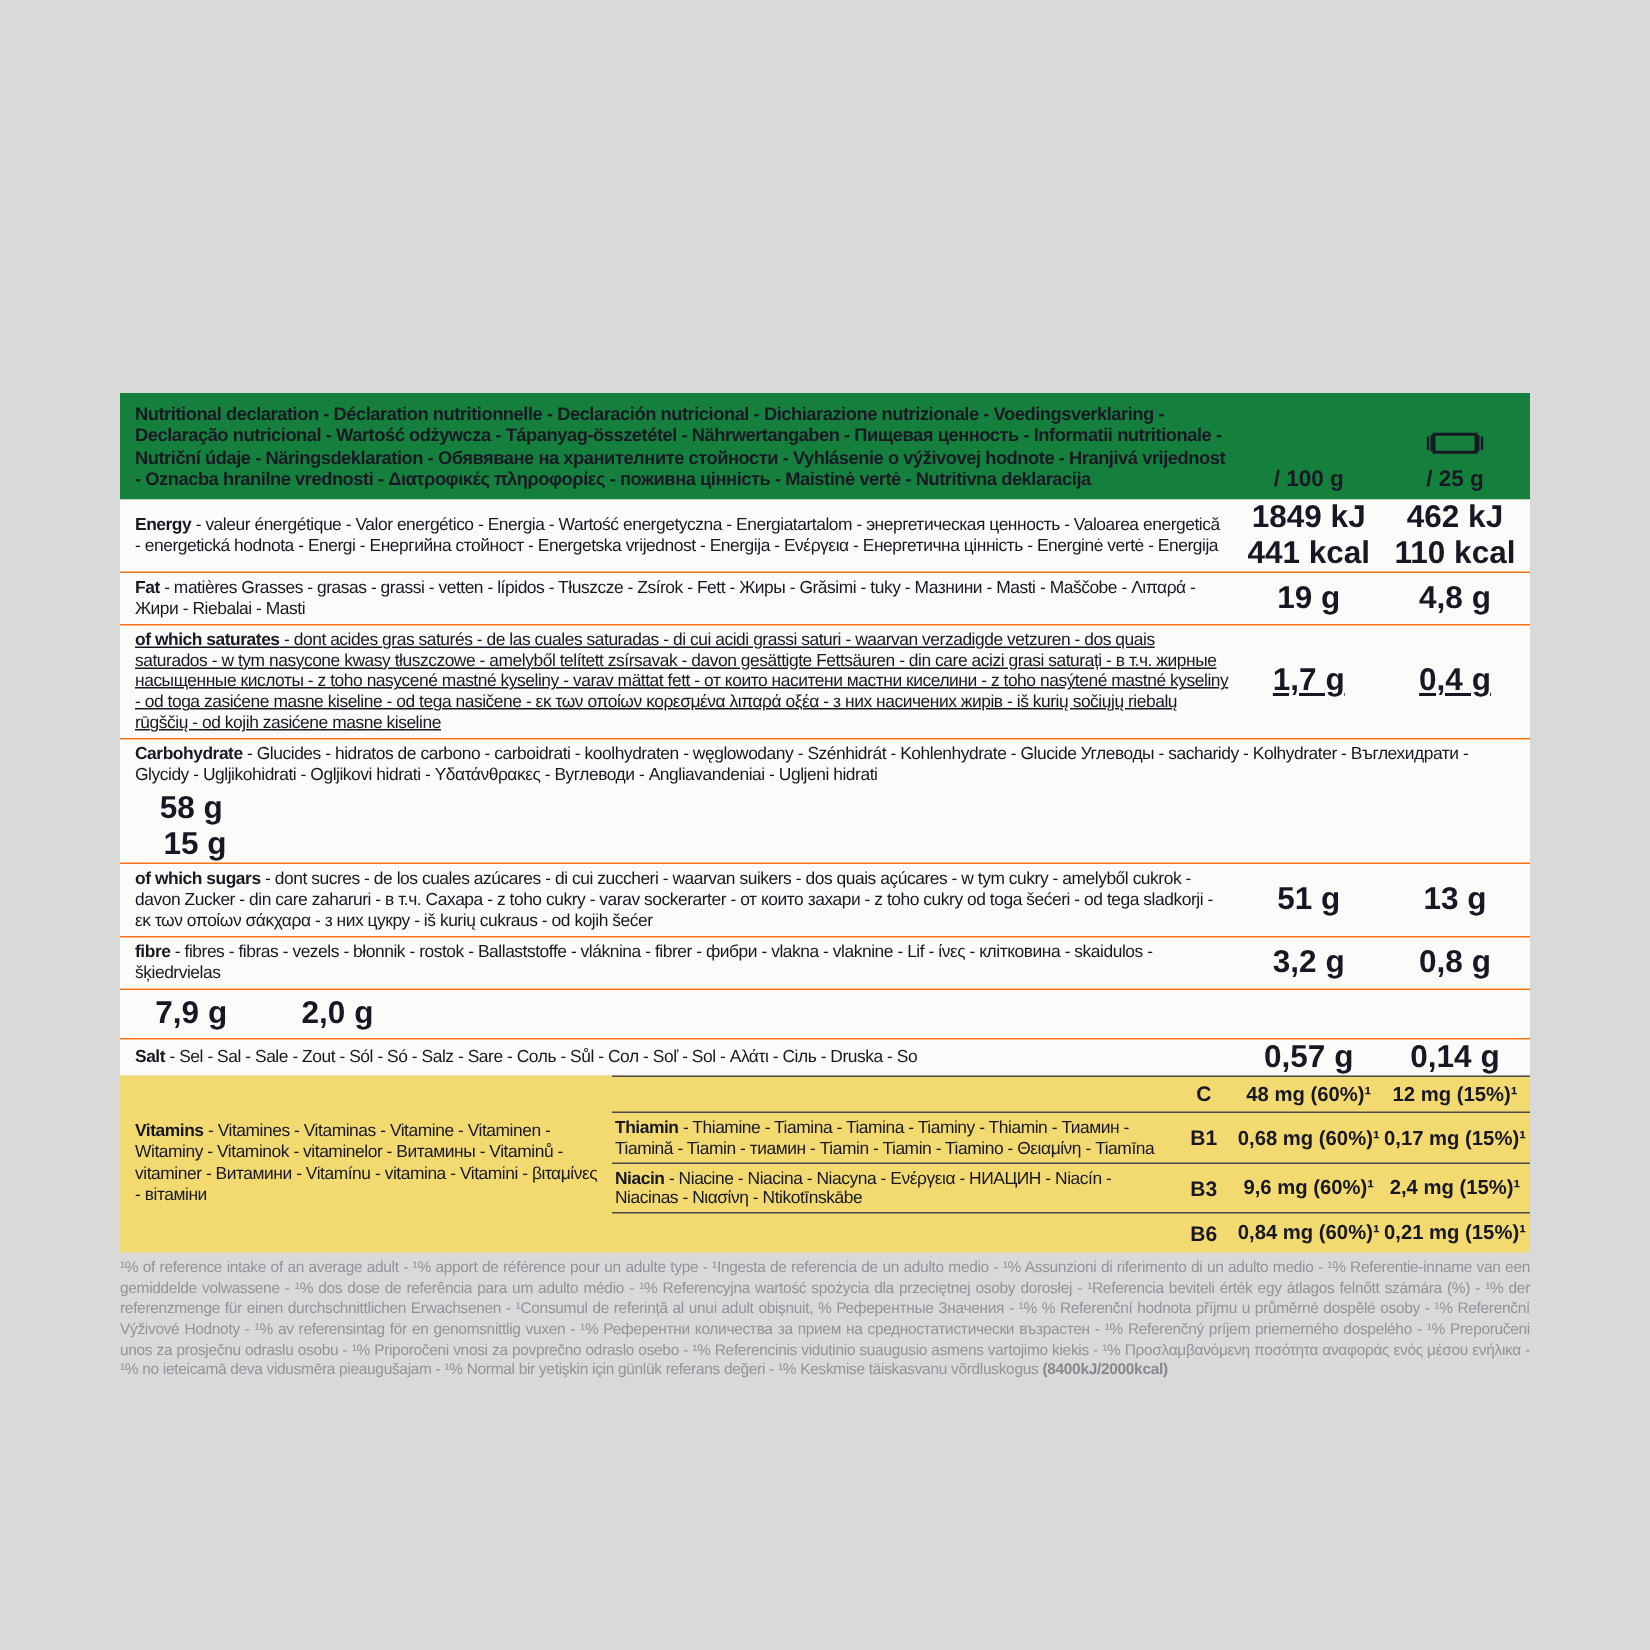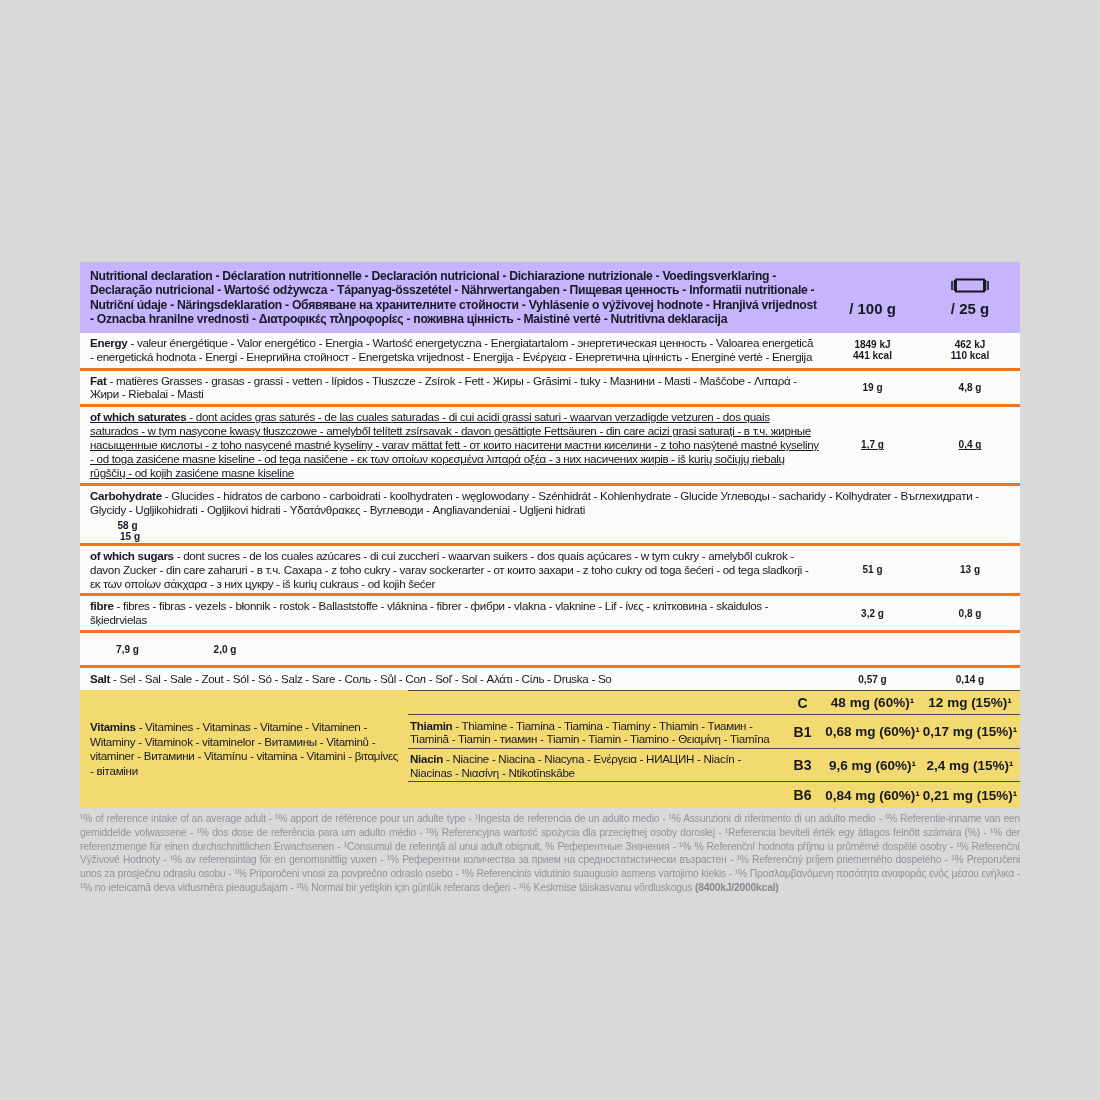--- a/index.html
+++ b/index.html
@@ -8,58 +8,58 @@
     background:#d9d9d9;
     font-family:"Liberation Sans", sans-serif;
     color:#181824;
     position:relative;
   }
   .label-wrap{
     position:absolute;left:80px;top:262px;width:940px;
   }
   
   .hdr{
-    background:#c4b5fd;
+    background:#15803d;
     display:flex;
     align-items:stretch;
   }
   .hdr-text{
     flex:1;
     padding:7px 6px 6px 10px;
     font-weight:bold;
     font-size:12.2px;
     line-height:1.18;
     letter-spacing:-0.3px;
   }
   .hdr-col{
     display:flex;flex-direction:column;justify-content:flex-end;align-items:center;
-    padding-bottom:16px;font-weight:bold;font-size:15px;
+    padding-bottom:5px;font-weight:bold;font-size:15px;
   }
   .col100{width:95px;}
   .col25{width:100px;}
   .bar-ico{margin-bottom:3px;}
   
   .tbl{background:#fbfbf9;}
   .row{
     display:flex;align-items:stretch;
-    border-bottom:3px solid #f97316;
+    border-bottom:1px solid #f97316;
   }
   .row:last-child{border-bottom:none;}
   .lbl{
     flex:1;
     padding:3px 6px 3px 10px;
     font-size:11.6px;
     line-height:1.2;
     letter-spacing:-0.3px;
     align-self:center;
   }
   .lbl b{font-weight:bold;}
   .val{
     display:flex;align-items:center;justify-content:center;
-    font-weight:bold;font-size:10px;text-align:center;
+    font-weight:bold;font-size:21px;text-align:center;
     white-space:pre-line;line-height:1.15;
   }
   .r-energy{min-height:35px;}
   .r-fat{min-height:28px;align-items:center;}
   .r-sat{min-height:60px;text-decoration:underline;}
   .r-carb{min-height:46px;flex-direction:column;}
   .r-sug{min-height:44px;}
   .r-fib{min-height:28px;}
   .r-pro{min-height:32px;}
   .r-salt{min-height:22px;}

